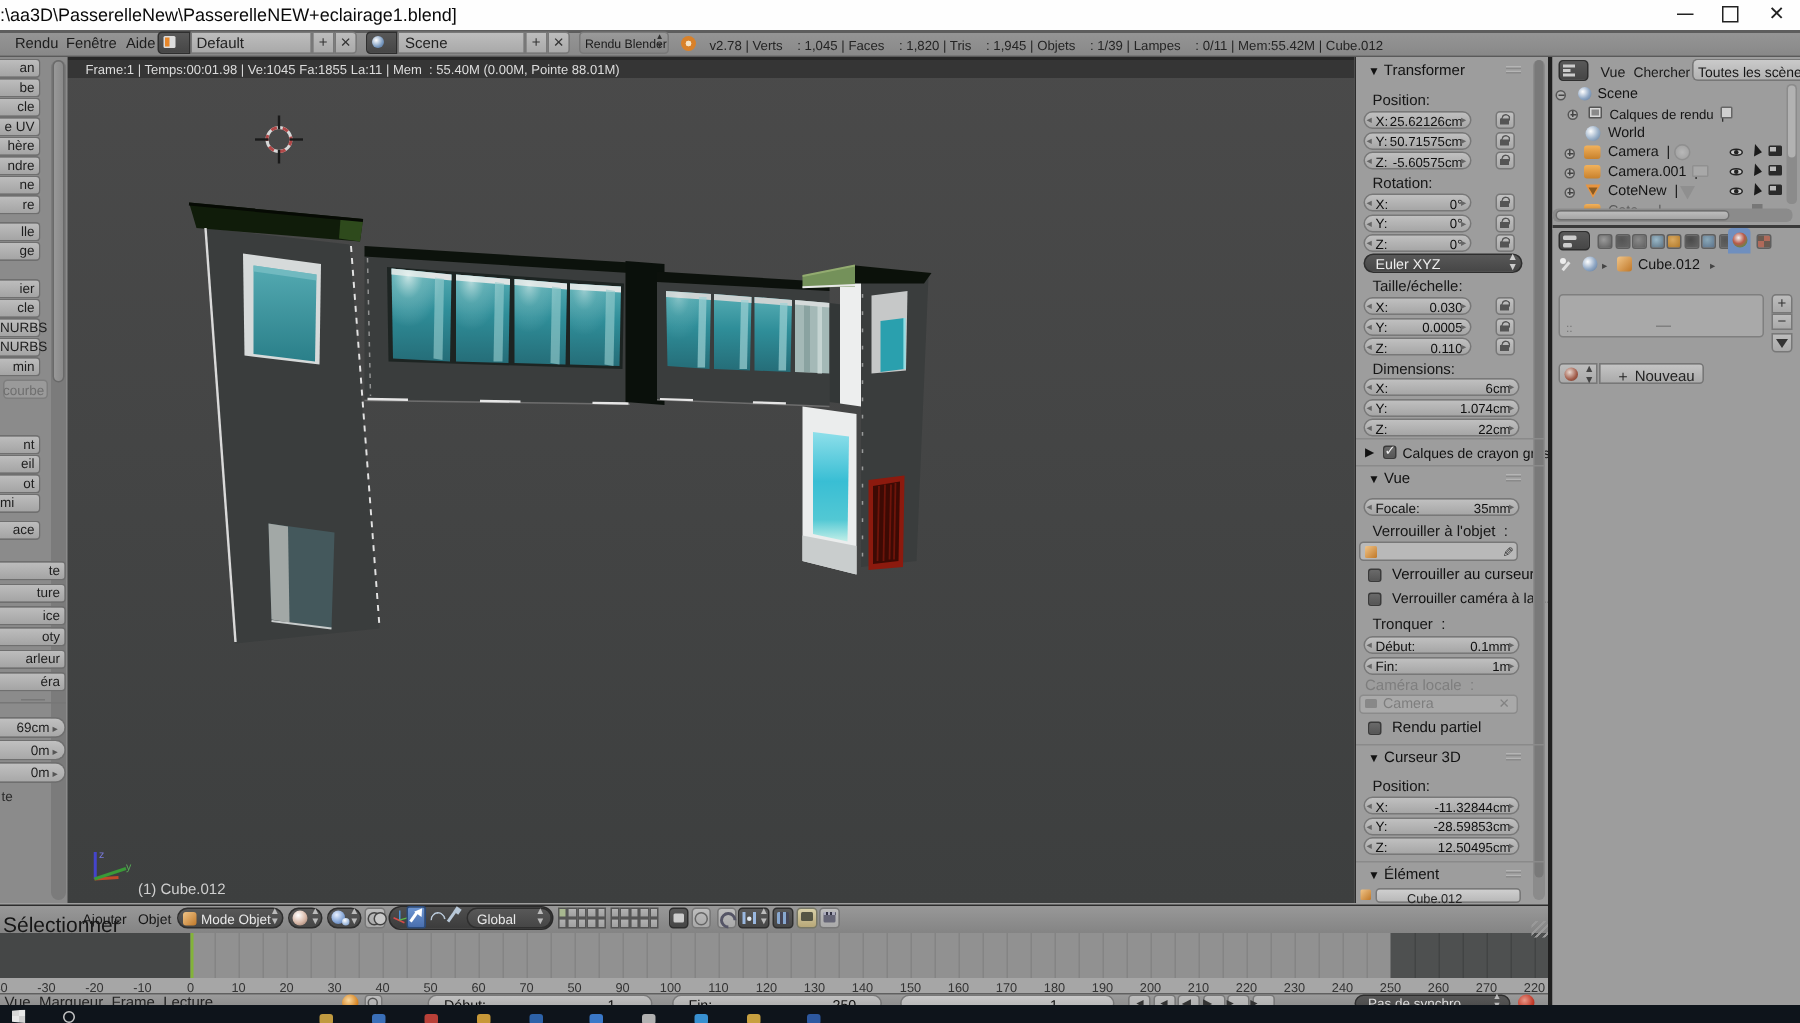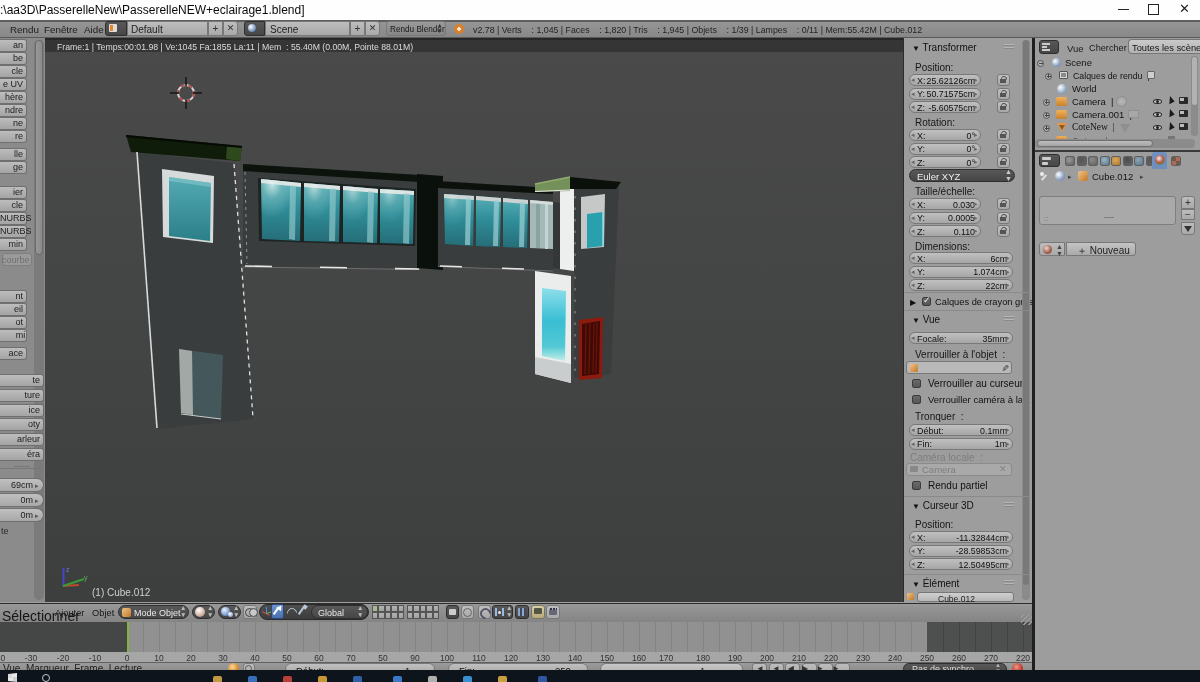--- a/index.html
+++ b/index.html
@@ -231,21 +231,21 @@
     <div class="abs txt" style="left:0;top:226px;width:23px;text-align:right;font-size:9px;color:#1d1d1d;">NURBS</div>
     <div class="abs" style="left:0;top:238px;width:27px;height:13px;background:linear-gradient(#bdbdbd,#a4a4a4);border:1px solid #6f6f6f;border-left:none;border-radius:0 3px 3px 0;box-sizing:border-box;"></div>
     <div class="abs txt" style="left:0;top:239px;width:23px;text-align:right;font-size:9px;color:#1d1d1d;">min</div>
     <div class="abs" style="left:0;top:290px;width:27px;height:13px;background:linear-gradient(#bdbdbd,#a4a4a4);border:1px solid #6f6f6f;border-left:none;border-radius:0 3px 3px 0;box-sizing:border-box;"></div>
     <div class="abs txt" style="left:0;top:291px;width:23px;text-align:right;font-size:9px;color:#1d1d1d;">nt</div>
     <div class="abs" style="left:0;top:303px;width:27px;height:13px;background:linear-gradient(#bdbdbd,#a4a4a4);border:1px solid #6f6f6f;border-left:none;border-radius:0 3px 3px 0;box-sizing:border-box;"></div>
     <div class="abs txt" style="left:0;top:304px;width:23px;text-align:right;font-size:9px;color:#1d1d1d;">eil</div>
     <div class="abs" style="left:0;top:316px;width:27px;height:13px;background:linear-gradient(#bdbdbd,#a4a4a4);border:1px solid #6f6f6f;border-left:none;border-radius:0 3px 3px 0;box-sizing:border-box;"></div>
     <div class="abs txt" style="left:0;top:317px;width:23px;text-align:right;font-size:9px;color:#1d1d1d;">ot</div>
     <div class="abs" style="left:0;top:329px;width:27px;height:13px;background:linear-gradient(#bdbdbd,#a4a4a4);border:1px solid #6f6f6f;border-left:none;border-radius:0 3px 3px 0;box-sizing:border-box;"></div>
-    <div class="abs txt" style="left:0;top:330px;width:41px;text-align:center;font-size:9px;color:#1d1d1d;">mi</div>
+    <div class="abs txt" style="left:0;top:330px;width:41px;text-align:left;font-size:9px;color:#1d1d1d;">mi</div>
     <div class="abs" style="left:0;top:347px;width:27px;height:13px;background:linear-gradient(#bdbdbd,#a4a4a4);border:1px solid #6f6f6f;border-left:none;border-radius:0 3px 3px 0;box-sizing:border-box;"></div>
     <div class="abs txt" style="left:0;top:348px;width:23px;text-align:right;font-size:9px;color:#1d1d1d;">ace</div>
     <div class="abs" style="left:0;top:374px;width:44px;height:13px;background:linear-gradient(#bdbdbd,#a4a4a4);border:1px solid #6f6f6f;border-left:none;border-radius:0 3px 3px 0;box-sizing:border-box;"></div>
     <div class="abs txt" style="left:0;top:375px;width:40px;text-align:right;font-size:9px;color:#1d1d1d;">te</div>
     <div class="abs" style="left:0;top:389px;width:44px;height:13px;background:linear-gradient(#bdbdbd,#a4a4a4);border:1px solid #6f6f6f;border-left:none;border-radius:0 3px 3px 0;box-sizing:border-box;"></div>
     <div class="abs txt" style="left:0;top:390px;width:40px;text-align:right;font-size:9px;color:#1d1d1d;">ture</div>
     <div class="abs" style="left:0;top:404px;width:44px;height:13px;background:linear-gradient(#bdbdbd,#a4a4a4);border:1px solid #6f6f6f;border-left:none;border-radius:0 3px 3px 0;box-sizing:border-box;"></div>
     <div class="abs txt" style="left:0;top:405px;width:40px;text-align:right;font-size:9px;color:#1d1d1d;">ice</div>
     <div class="abs" style="left:0;top:418px;width:44px;height:13px;background:linear-gradient(#bdbdbd,#a4a4a4);border:1px solid #6f6f6f;border-left:none;border-radius:0 3px 3px 0;box-sizing:border-box;"></div>
     <div class="abs txt" style="left:0;top:419px;width:40px;text-align:right;font-size:9px;color:#1d1d1d;">oty</div>
@@ -484,21 +484,21 @@
     <div class="abs" style="left:1153px;top:112px;width:9px;height:5px;border:1px solid #222;border-radius:50%;background:#c9c9c9;box-sizing:border-box;"></div>
     <div class="abs" style="left:1156px;top:113px;width:3px;height:3px;background:#222;border-radius:50%;"></div>
     <div class="abs" style="left:1168px;top:109px;width:0;height:0;border-left:3px solid transparent;border-right:3px solid transparent;border-bottom:7px solid #1a1a1a;transform:rotate(-28deg) skewX(-12deg);"></div>
     <div class="abs" style="left:1179px;top:110px;width:9px;height:7px;background:#2a2a2a;border-radius:1px;"></div>
     <div class="abs" style="left:1180px;top:111px;width:4px;height:3px;background:#bbb;"></div>
     <div class="abs" style="left:1043px;top:125px;width:7px;height:7px;border:1px solid #555;border-radius:50%;background:#b0b0b0;box-sizing:border-box;"></div>
     <div class="abs" style="left:1044.5px;top:127.5px;width:4px;height:1px;background:#444;"></div>
     <div class="abs" style="left:1046px;top:126px;width:1px;height:4px;background:#444;"></div>
     <div class="abs" style="left:1057px;top:123px;width:0;height:0;border-left:5px solid transparent;border-right:5px solid transparent;border-top:9px solid #e89540;"></div>
     <div class="abs" style="left:1059px;top:125px;width:0;height:0;border-left:3px solid transparent;border-right:3px solid transparent;border-top:5px solid #8a5a20;"></div>
-    <div class="abs txt" style="left:1072px;top:122px;font-size:9.5px;color:#141414;font-family:Liberation Serif, serif;">CoteNew&nbsp;&nbsp;|</div>
+    <div class="abs txt" style="left:1072px;top:122px;font-size:9.5px;color:#141414;">CoteNew&nbsp;&nbsp;|</div>
     <div class="abs" style="left:1120px;top:124px;width:0;height:0;border-left:5px solid transparent;border-right:5px solid transparent;border-top:9px solid #8f8f8f;"></div>
     <div class="abs" style="left:1153px;top:125px;width:9px;height:5px;border:1px solid #222;border-radius:50%;background:#c9c9c9;box-sizing:border-box;"></div>
     <div class="abs" style="left:1156px;top:126px;width:3px;height:3px;background:#222;border-radius:50%;"></div>
     <div class="abs" style="left:1168px;top:122px;width:0;height:0;border-left:3px solid transparent;border-right:3px solid transparent;border-bottom:7px solid #1a1a1a;transform:rotate(-28deg) skewX(-12deg);"></div>
     <div class="abs" style="left:1179px;top:123px;width:9px;height:7px;background:#2a2a2a;border-radius:1px;"></div>
     <div class="abs" style="left:1180px;top:124px;width:4px;height:3px;background:#bbb;"></div>
     <div class="abs" style="left:1056px;top:136px;width:11px;height:5px;background:linear-gradient(#f2b25c,#c8812c);border-radius:2px 2px 0 0;"></div>
     <div class="abs txt" style="left:1072px;top:135px;font-size:9.5px;color:#5a5a5a;">Cote...&nbsp;&nbsp;|</div>
     <div class="abs" style="left:1168px;top:136px;width:7px;height:5px;background:#777;"></div>
     <div class="abs" style="left:1035px;top:139px;width:160px;height:9px;background:#8b8b8b;border-radius:4px;"></div>
@@ -689,21 +689,21 @@
     <div class="abs" style="left:339px;top:653px;width:24px;text-align:center;font-size:8.5px;color:#333;">70</div>
     <div class="abs" style="left:371px;top:653px;width:24px;text-align:center;font-size:8.5px;color:#333;">50</div>
     <div class="abs" style="left:403px;top:653px;width:24px;text-align:center;font-size:8.5px;color:#333;">90</div>
     <div class="abs" style="left:435px;top:653px;width:24px;text-align:center;font-size:8.5px;color:#333;">100</div>
     <div class="abs" style="left:467px;top:653px;width:24px;text-align:center;font-size:8.5px;color:#333;">110</div>
     <div class="abs" style="left:499px;top:653px;width:24px;text-align:center;font-size:8.5px;color:#333;">120</div>
     <div class="abs" style="left:531px;top:653px;width:24px;text-align:center;font-size:8.5px;color:#333;">130</div>
     <div class="abs" style="left:563px;top:653px;width:24px;text-align:center;font-size:8.5px;color:#333;">140</div>
     <div class="abs" style="left:595px;top:653px;width:24px;text-align:center;font-size:8.5px;color:#333;">150</div>
     <div class="abs" style="left:627px;top:653px;width:24px;text-align:center;font-size:8.5px;color:#333;">160</div>
-    <div class="abs" style="left:659px;top:653px;width:24px;text-align:left;font-size:8.5px;color:#333;">170</div>
+    <div class="abs" style="left:659px;top:653px;width:24px;text-align:center;font-size:8.5px;color:#333;">170</div>
     <div class="abs" style="left:691px;top:653px;width:24px;text-align:center;font-size:8.5px;color:#333;">180</div>
     <div class="abs" style="left:723px;top:653px;width:24px;text-align:center;font-size:8.5px;color:#333;">190</div>
     <div class="abs" style="left:755px;top:653px;width:24px;text-align:center;font-size:8.5px;color:#333;">200</div>
     <div class="abs" style="left:787px;top:653px;width:24px;text-align:center;font-size:8.5px;color:#333;">210</div>
     <div class="abs" style="left:819px;top:653px;width:24px;text-align:center;font-size:8.5px;color:#333;">220</div>
     <div class="abs" style="left:851px;top:653px;width:24px;text-align:center;font-size:8.5px;color:#333;">230</div>
     <div class="abs" style="left:883px;top:653px;width:24px;text-align:center;font-size:8.5px;color:#333;">240</div>
     <div class="abs" style="left:915px;top:653px;width:24px;text-align:center;font-size:8.5px;color:#333;">250</div>
     <div class="abs" style="left:947px;top:653px;width:24px;text-align:center;font-size:8.5px;color:#333;">260</div>
     <div class="abs" style="left:979px;top:653px;width:24px;text-align:center;font-size:8.5px;color:#333;">270</div>

